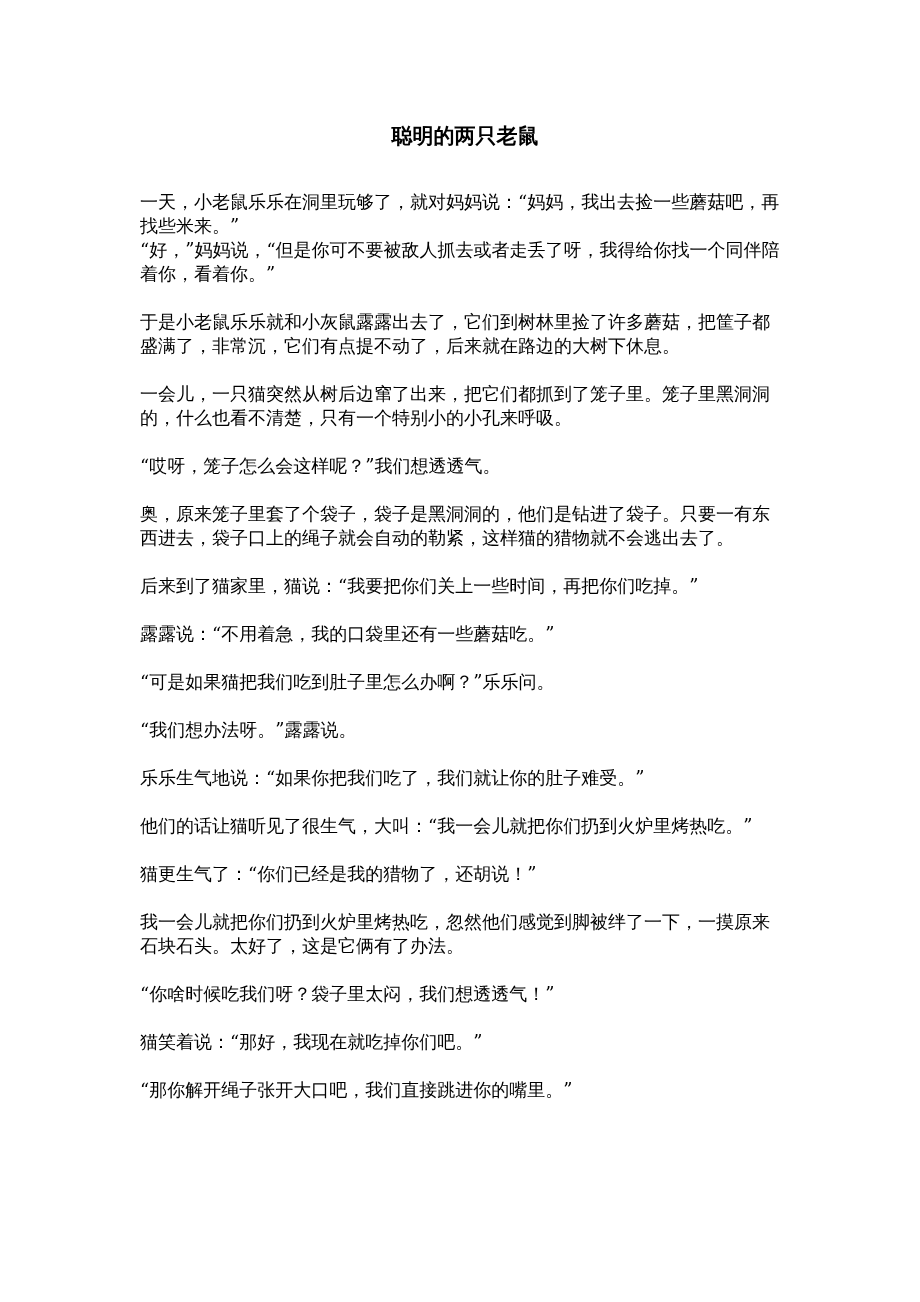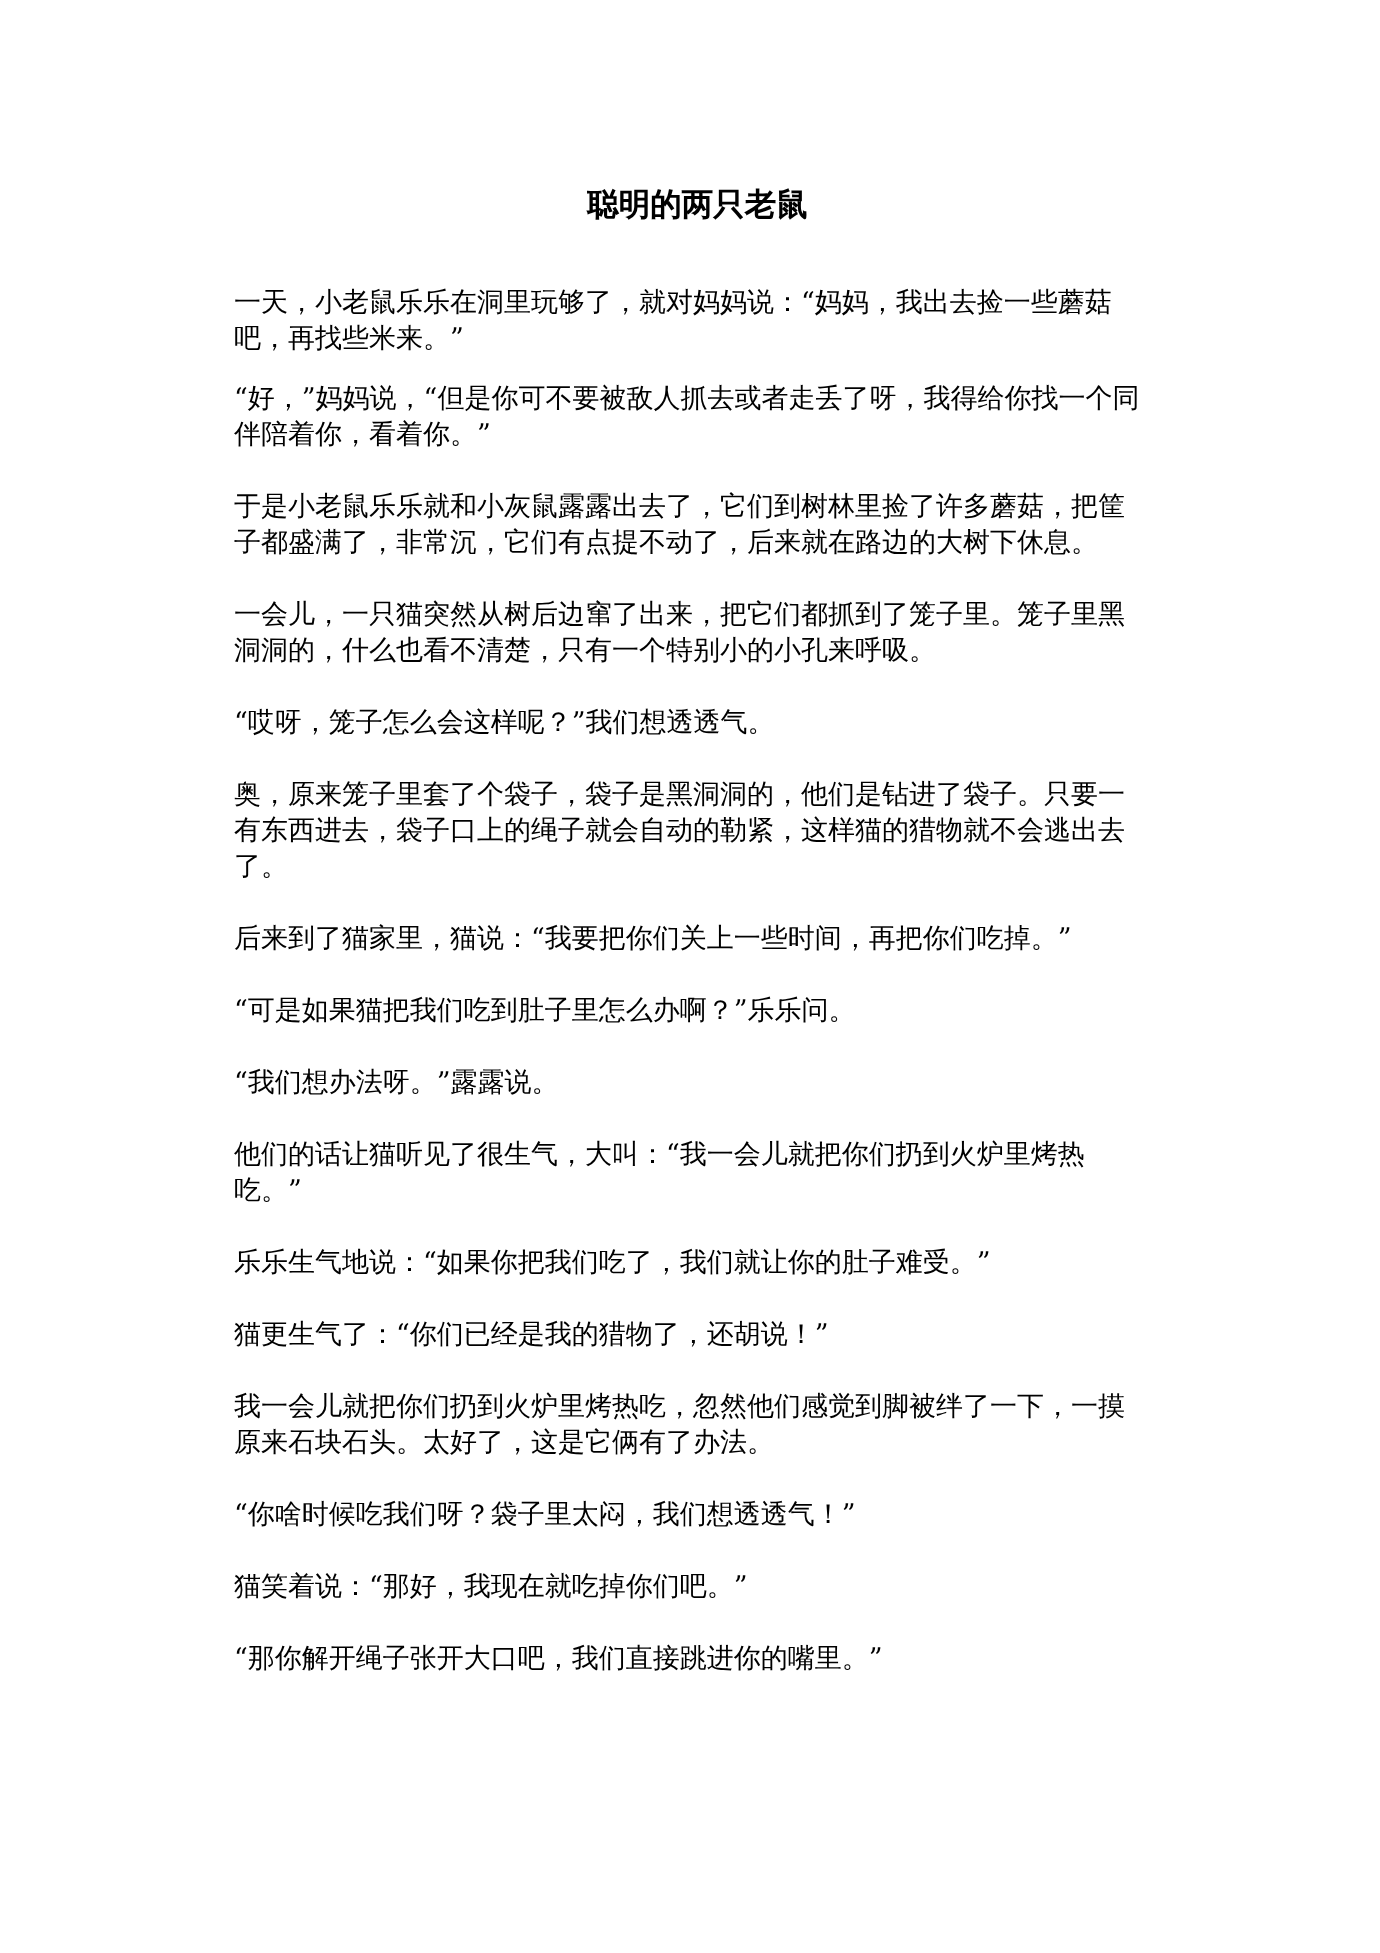--- a/index.html
+++ b/index.html
@@ -34,21 +34,21 @@
     font-size: 18px;
     line-height: 24px;
     text-align: left;
     word-break: break-all;
     overflow-wrap: break-word;
   }
   .block {
     margin: 0 0 24px 0;
   }
   .block p {
-    margin: 16px;
+    margin: 0;
     padding: 0;
   }
 </style>
 </head>
 <body>
 
 <div class="page">
   <h1 class="doc-title">聪明的两只老鼠</h1>
   <div class="content">
       <div class="block">
@@ -64,30 +64,33 @@
       <div class="block">
         <p>“哎呀，笼子怎么会这样呢？”我们想透透气。</p>
       </div>
       <div class="block">
         <p>奥，原来笼子里套了个袋子，袋子是黑洞洞的，他们是钻进了袋子。只要一有东西进去，袋子口上的绳子就会自动的勒紧，这样猫的猎物就不会逃出去了。</p>
       </div>
       <div class="block">
         <p>后来到了猫家里，猫说：“我要把你们关上一些时间，再把你们吃掉。”</p>
       </div>
       <div class="block">
+        <p>露露说：“不用着急，我的口袋里还有一些蘑菇吃。”</p>
+      </div>
+      <div class="block">
         <p>“可是如果猫把我们吃到肚子里怎么办啊？”乐乐问。</p>
       </div>
       <div class="block">
         <p>“我们想办法呀。”露露说。</p>
       </div>
       <div class="block">
-        <p>他们的话让猫听见了很生气，大叫：“我一会儿就把你们扔到火炉里烤热吃。”</p>
+        <p>乐乐生气地说：“如果你把我们吃了，我们就让你的肚子难受。”</p>
       </div>
       <div class="block">
-        <p>乐乐生气地说：“如果你把我们吃了，我们就让你的肚子难受。”</p>
+        <p>他们的话让猫听见了很生气，大叫：“我一会儿就把你们扔到火炉里烤热吃。”</p>
       </div>
       <div class="block">
         <p>猫更生气了：“你们已经是我的猎物了，还胡说！”</p>
       </div>
       <div class="block">
         <p>我一会儿就把你们扔到火炉里烤热吃，忽然他们感觉到脚被绊了一下，一摸原来石块石头。太好了，这是它俩有了办法。</p>
       </div>
       <div class="block">
         <p>“你啥时候吃我们呀？袋子里太闷，我们想透透气！”</p>
       </div>

